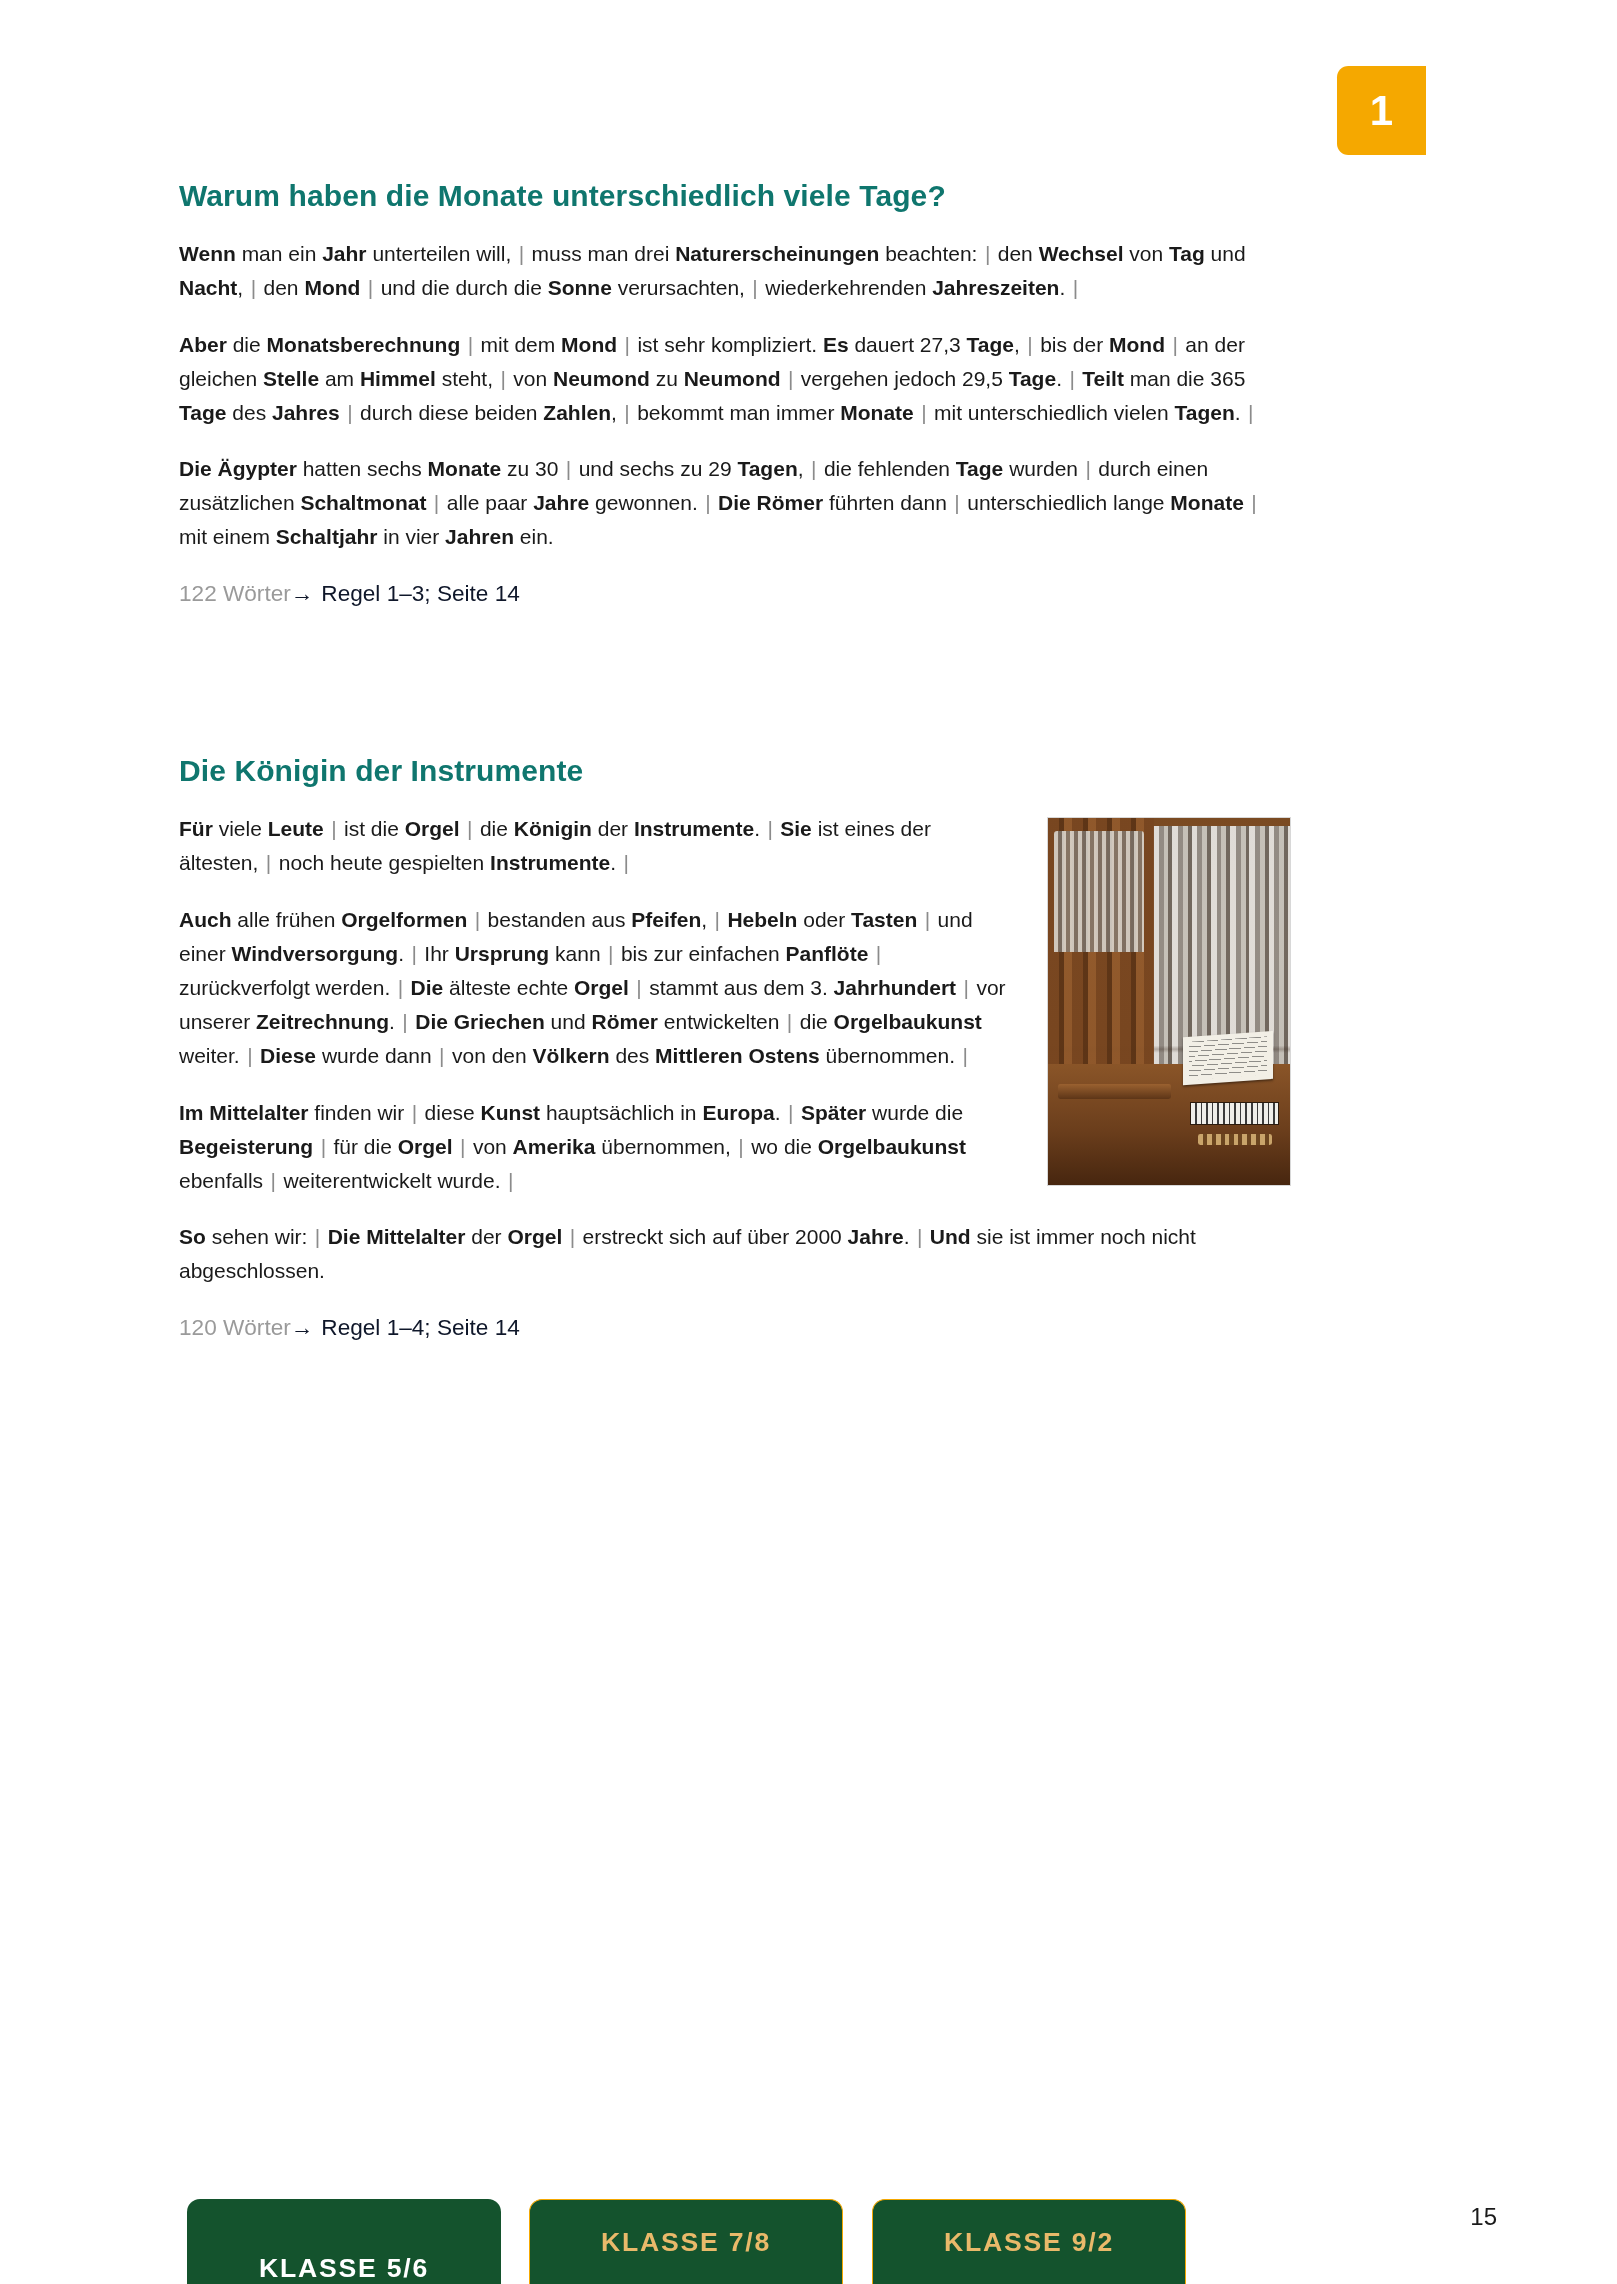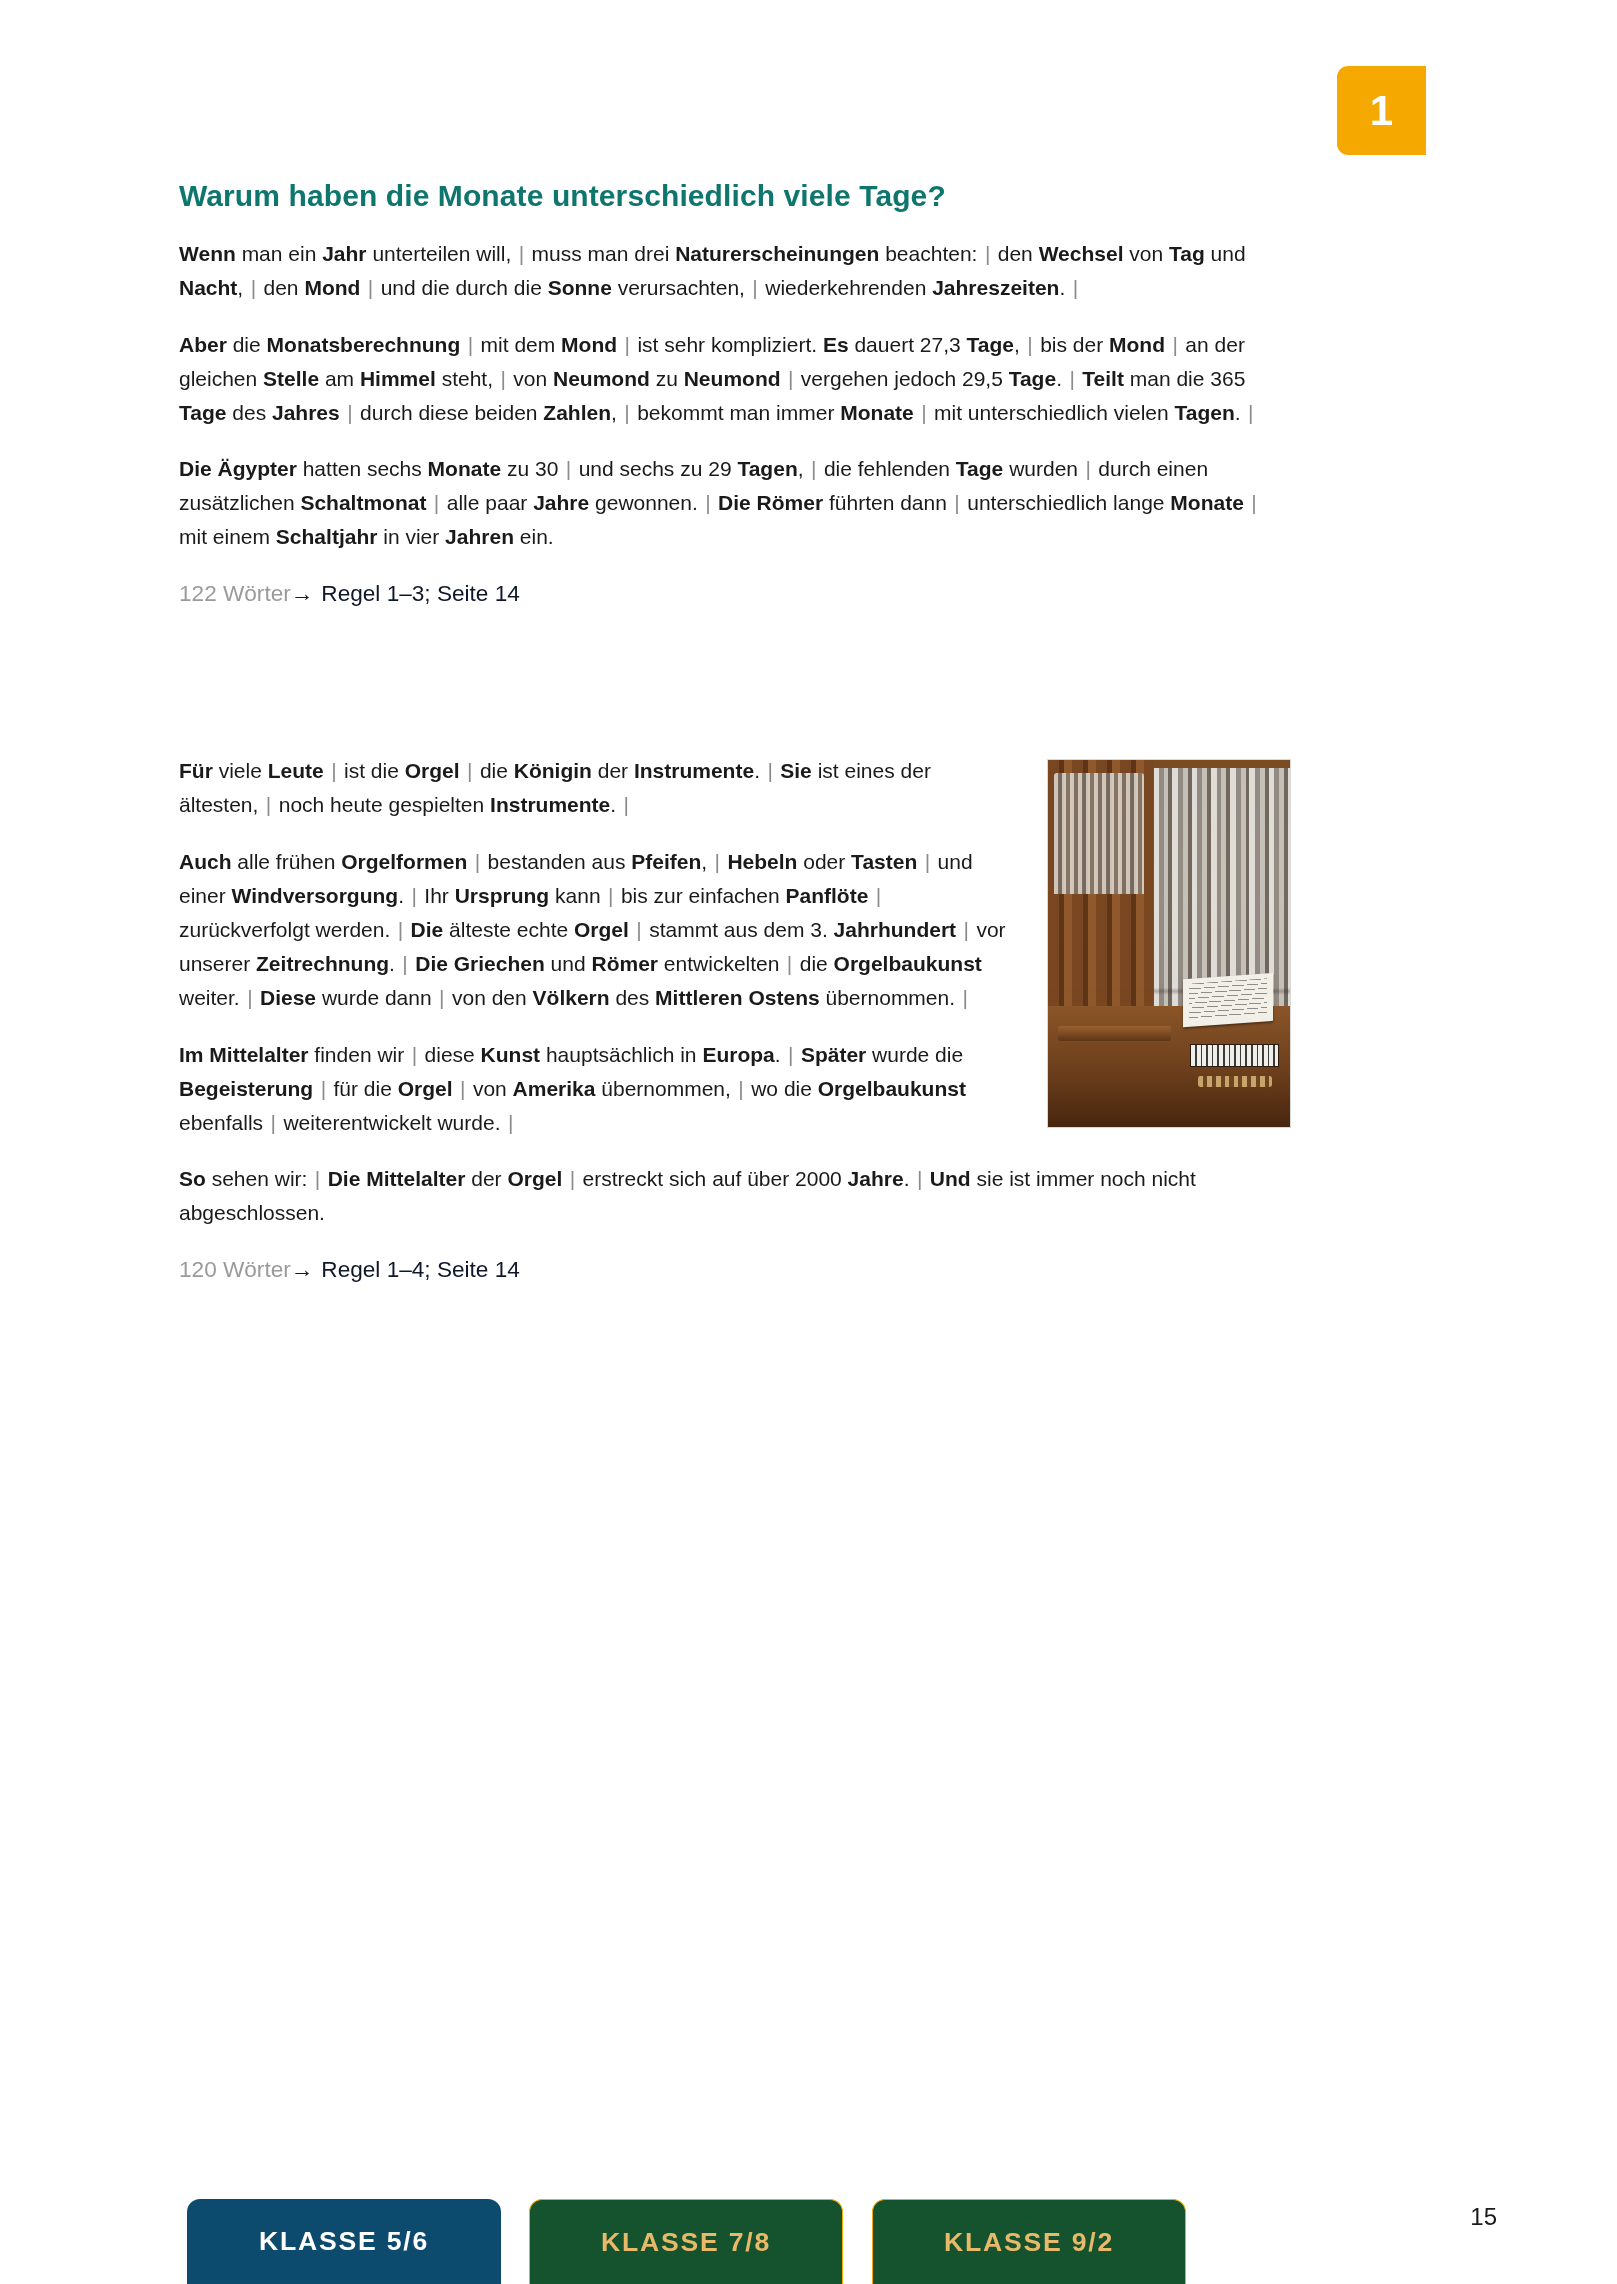--- a/index.html
+++ b/index.html
@@ -203,23 +203,24 @@
     border-radius: 13px 13px 0 0;
     box-sizing: border-box;
     display: flex;
     align-items: center;
     justify-content: center;
     font-size: 26.6px;
     font-weight: bold;
     letter-spacing: 1.8px;
   }
   .grade-tab.active {
-    background: #0c4a6e;
+    background: #14532d;
     color: #ffffff;
     left: 0;
+    align-items: flex-end;
   }
   .grade-tab.inactive {
     background: #14532d;
     border: 1.6px solid #f5a800;
     border-bottom: none;
     color: #e9b96a;
     font-weight: bold;
   }
   .grade-tab.t2 { left: 342px; }
   .grade-tab.t3 { left: 685px; }
@@ -252,20 +253,21 @@
 
       <div class="meta-row">
         <span class="word-count">122 Wörter</span>
         <span class="rule-link">
           <span class="arrow">→</span><span>Regel 1–3; Seite 14</span>
         </span>
       </div>
     </section>
 
     <section class="section2">
+      <h2 class="section-title">Die Königin der Instrumente</h2>
 
       <div class="flow clearfix">
         <figure class="organ-figure">
           <div class="photo"></div>
           <div class="wood-left"></div>
           <div class="pipes-small"></div>
           <div class="console"></div>
           <div class="bench"></div>
           <div class="music-sheet"></div>
           <div class="keys"></div>

